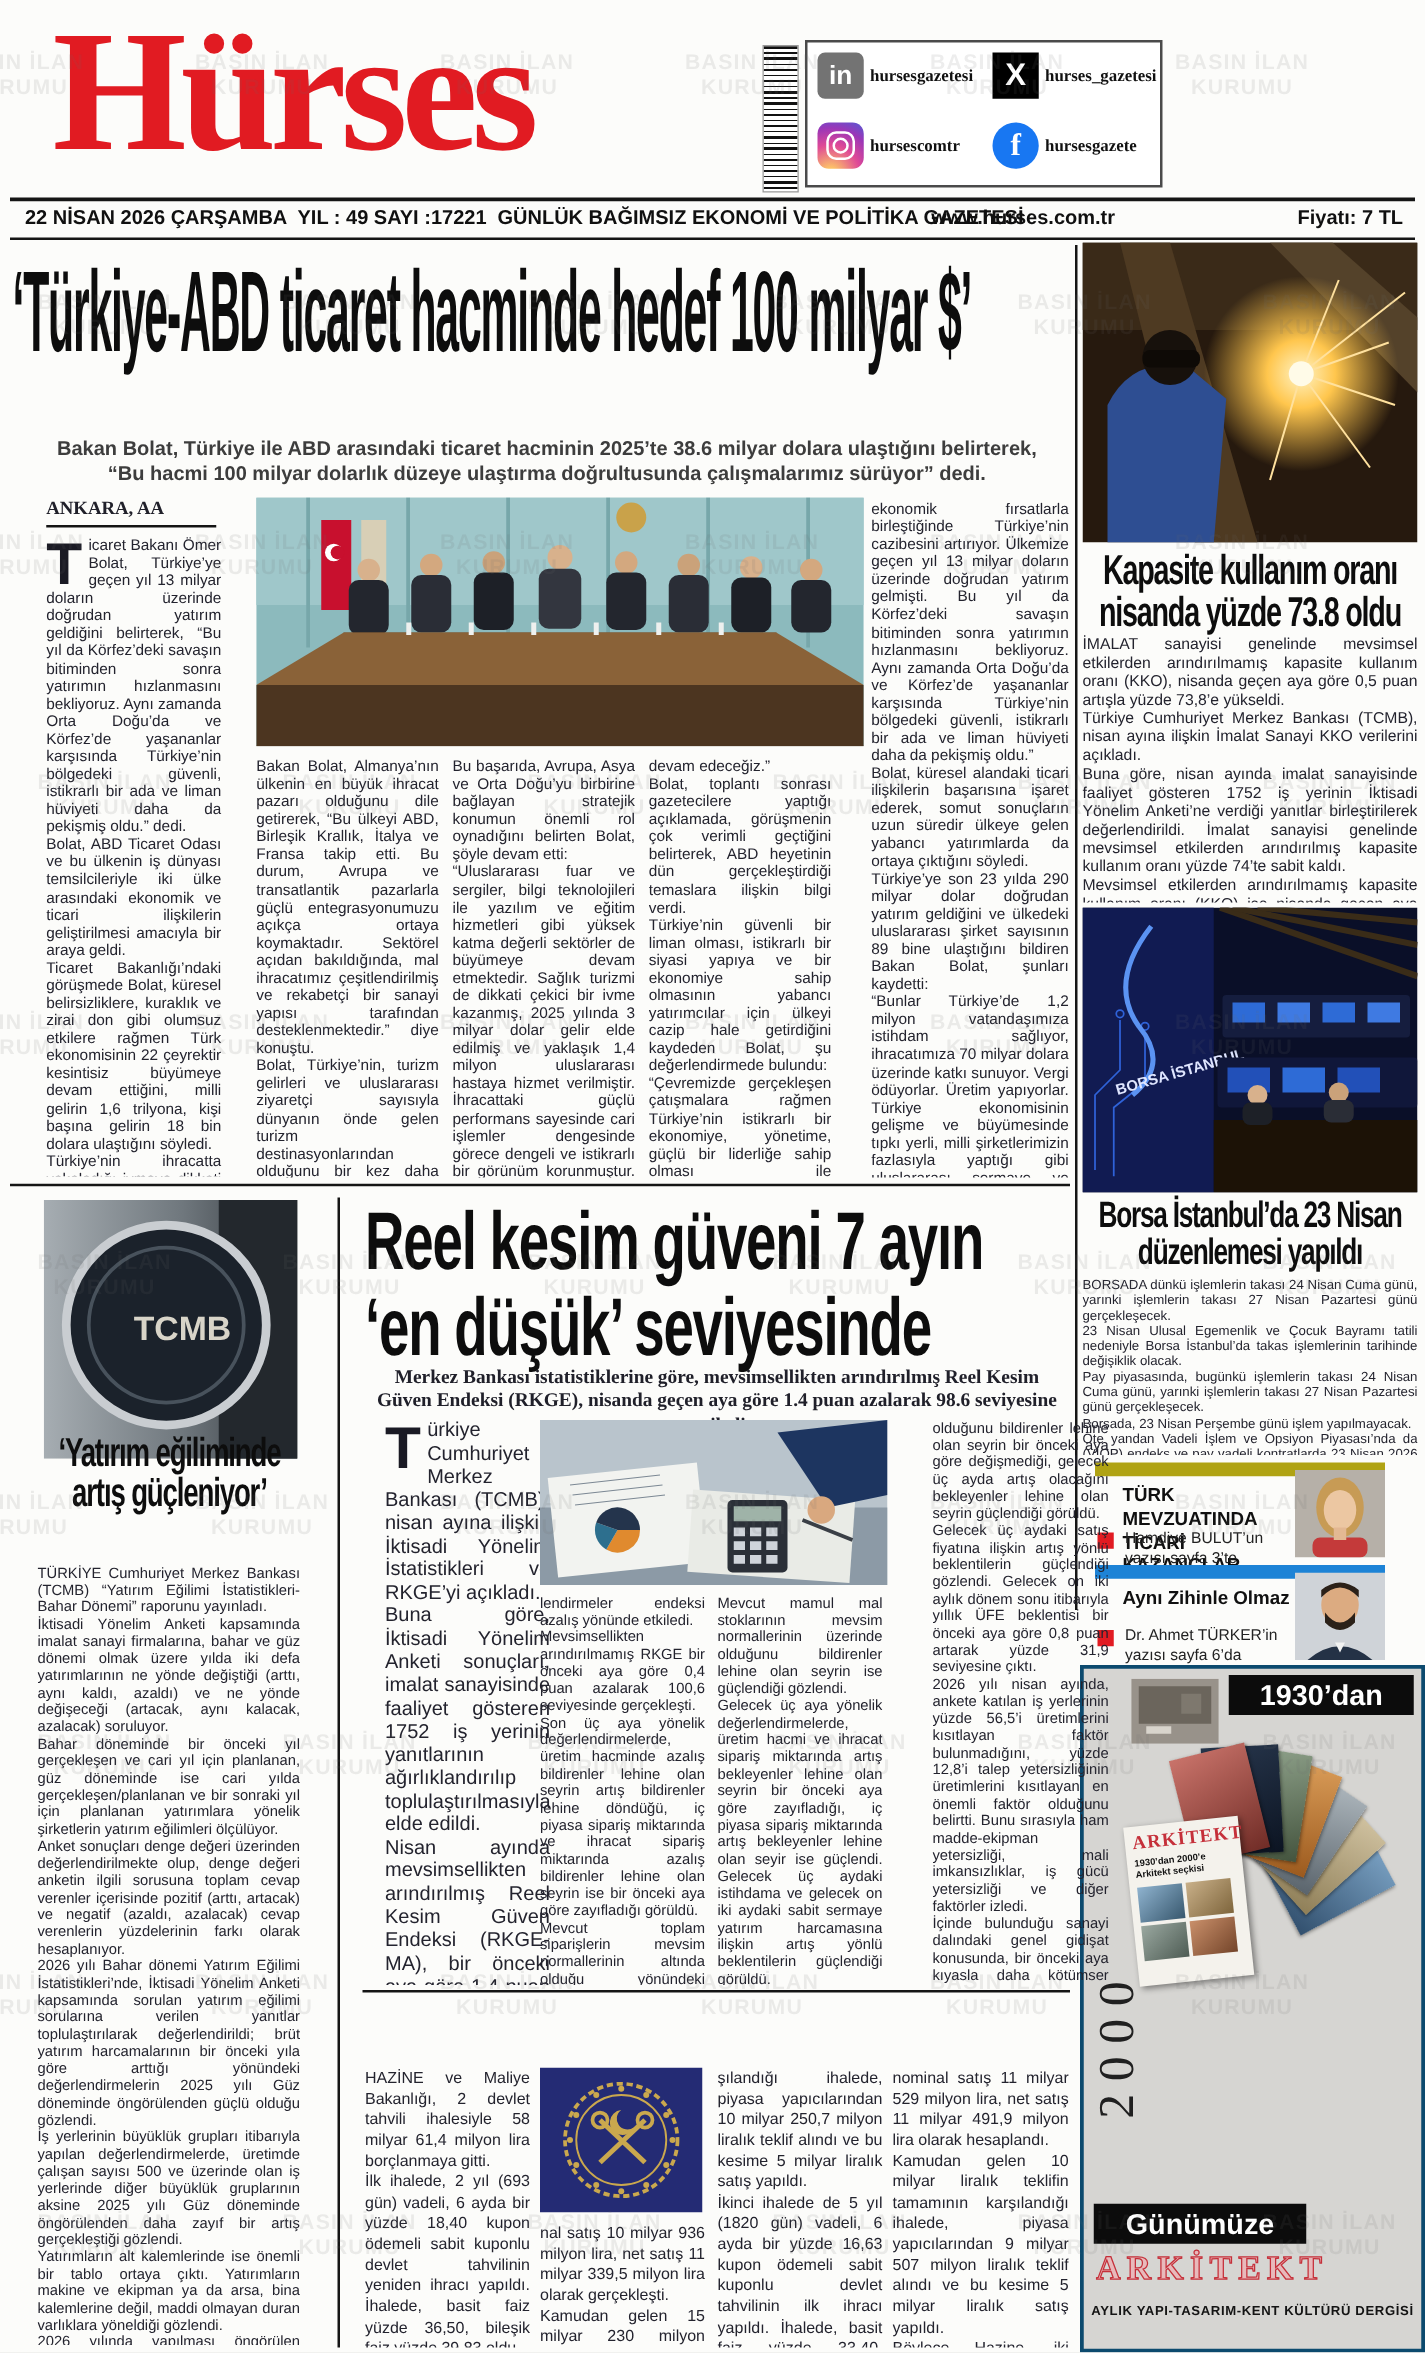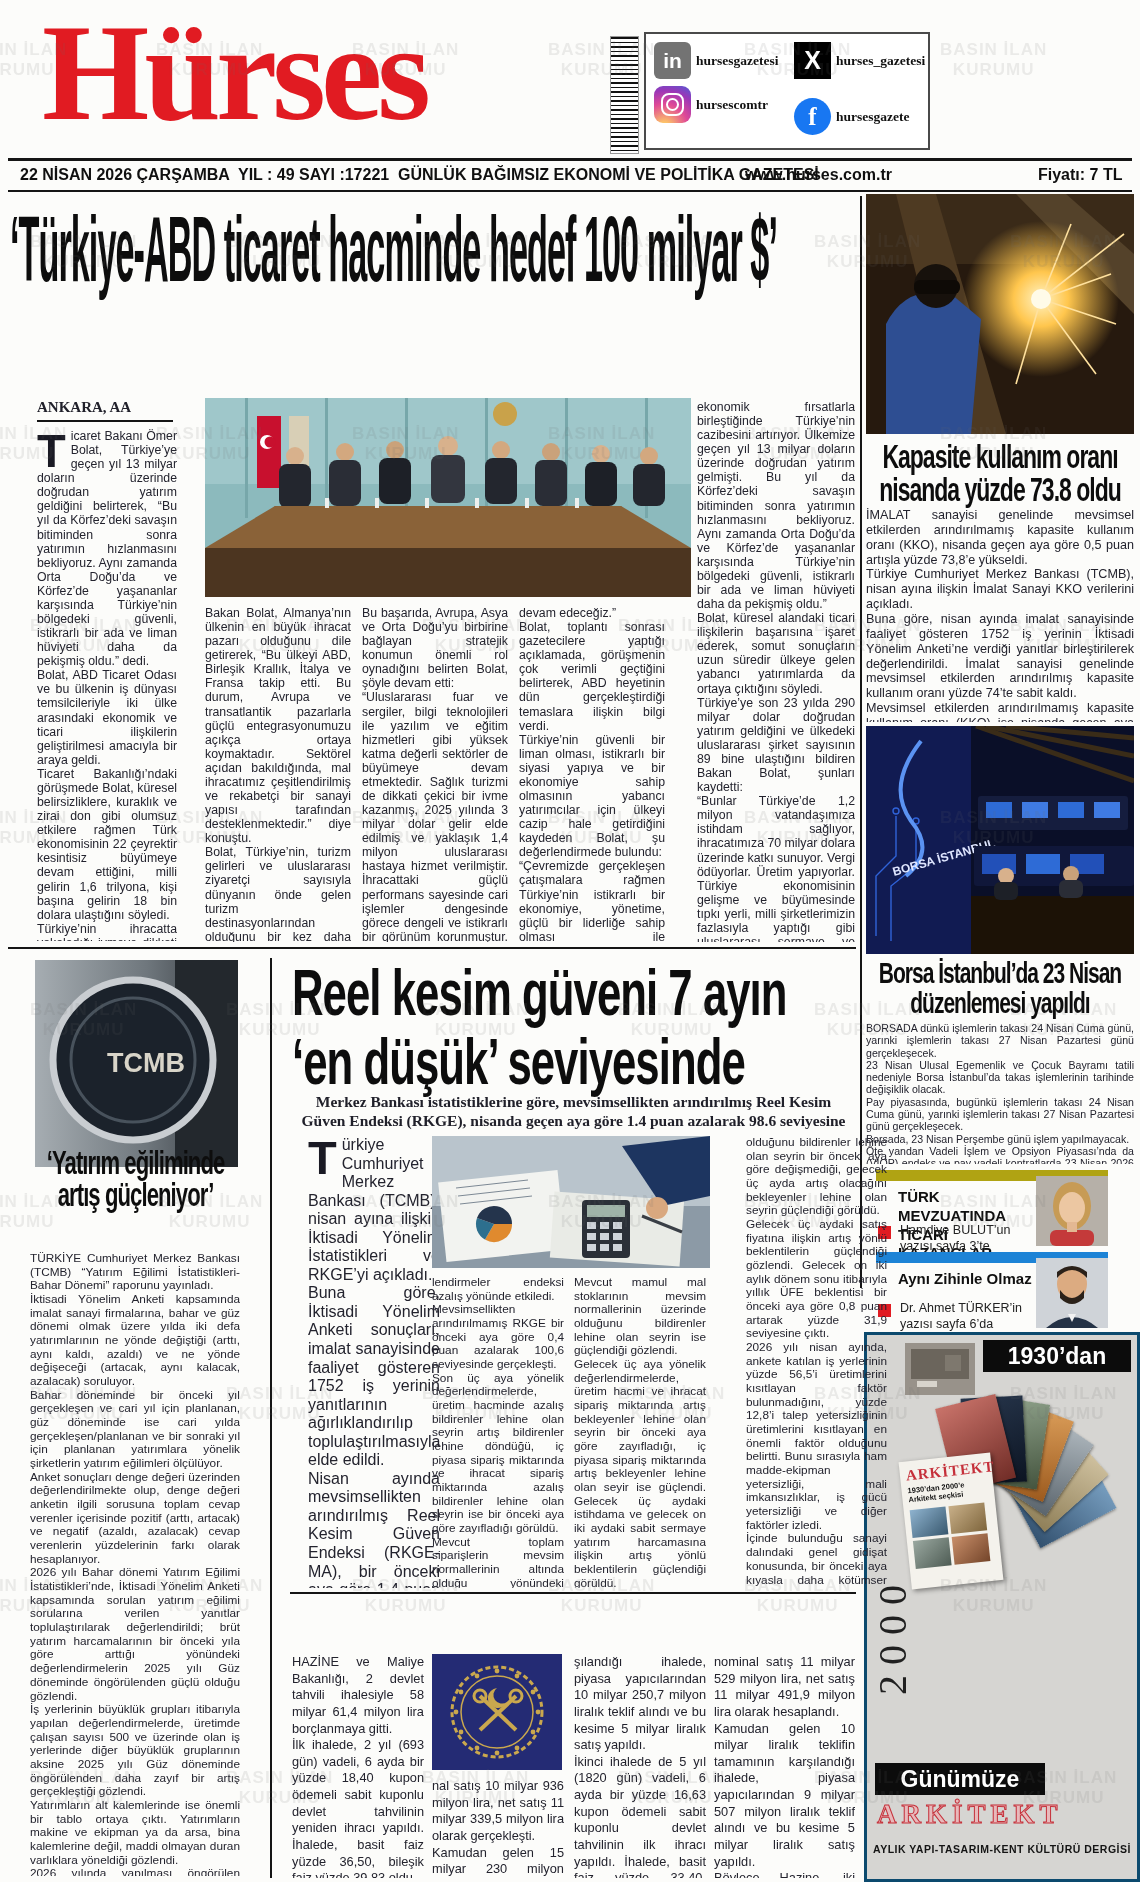--- a/index.html
+++ b/index.html
@@ -62,41 +62,43 @@
 
   <div class="abs socialbox" style="left:644px;top:32px;width:282px;height:114px;">
     <div class="sitem" style="left:8px;top:8px;">
       <span class="sicon icon-li">in</span>
       <span class="handle">hursesgazetesi</span>
     </div>
     <div class="sitem" style="left:148px;top:8px;">
       <span class="sicon icon-x">X</span>
       <span class="handle">hurses_gazetesi</span>
     </div>
-    <div class="sitem" style="left:8px;top:52px;">
+    <div class="sitem" style="left:8px;top:64px;">
       <span class="sicon icon-ig"></span>
       <span class="handle">hursescomtr</span>
     </div>
     <div class="sitem" style="left:148px;top:64px;">
       <span class="sicon icon-fb">f</span>
       <span class="handle">hursesgazete</span>
     </div>
   </div>
 
   <div class="abs rule" style="left:8px;top:158px;width:1124px;height:3px;"></div>
   <div class="abs dl" style="left:20px;top:166px;">22 NİSAN 2026 ÇARŞAMBA</div>
   <div class="abs dl" style="left:238px;top:166px;">YIL : 49 SAYI :17221</div>
   <div class="abs dl" style="left:398px;top:166px;">GÜNLÜK BAĞIMSIZ EKONOMİ VE POLİTİKA GAZETESİ</div>
   <div class="abs dl" style="left:745px;top:166px;">www.hurses.com.tr</div>
   <div class="abs dl" style="left:1038px;top:166px;">Fiyatı: 7 TL</div>
   <div class="abs rule" style="left:8px;top:190px;width:1124px;height:2px;"></div>
 
   <div class="abs" style="left:10px;top:204px;width:848px;height:146px;overflow:visible;">
     <span class="hcond" style="font-size:36px;transform:scale(0.95,2.55);">‘Türkiye-ABD ticaret hacminde hedef 100 milyar $’</span>
   </div>
+  <div class="abs sans" style="left:30px;top:350px;width:815px;font-size:16px;font-weight:bold;color:#3d3d3d;text-align:center;line-height:1.28;white-space:pre-line;">Bakan Bolat, Türkiye ile ABD arasındaki ticaret hacminin 2025’te 38.6 milyar dolara ulaştığını belirterek,
+“Bu hacmi 100 milyar dolarlık düzeye ulaştırma doğrultusunda çalışmalarımız sürüyor” dedi.</div>
   <div class="abs" style="left:37px;top:399px;width:136px;font-weight:bold;font-size:15px;border-bottom:2px solid #141414;padding-bottom:4px;">ANKARA, AA</div>
 
   <div class="abs" style="left:205px;top:398px;width:486px;height:199px;">
     <svg width="486" height="199" viewBox="0 0 486 199">
       <rect width="486" height="199" fill="#8cbabd"></rect>
       <rect width="486" height="86" fill="#9fc7ca"></rect>
       <g fill="#77a7aa">
           <rect x="40" width="3" height="120"></rect>
           <rect x="120" width="3" height="120"></rect>
           <rect x="200" width="3" height="120"></rect>

